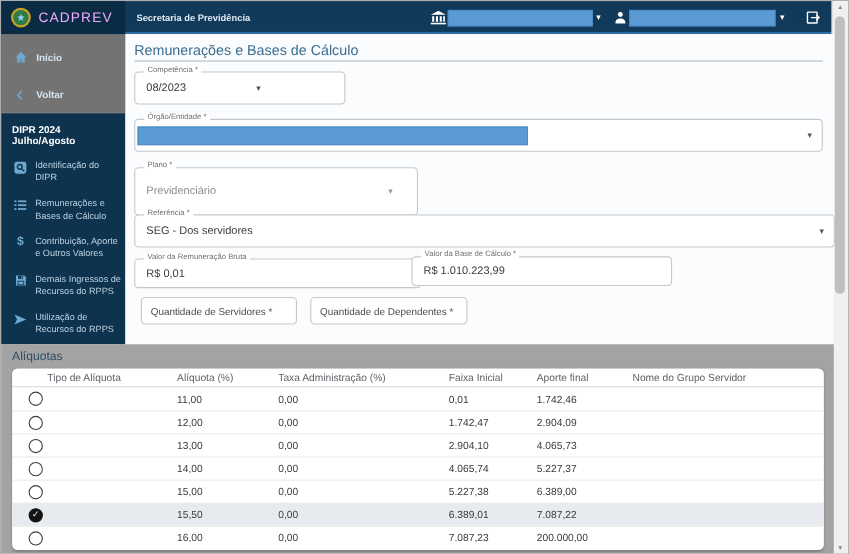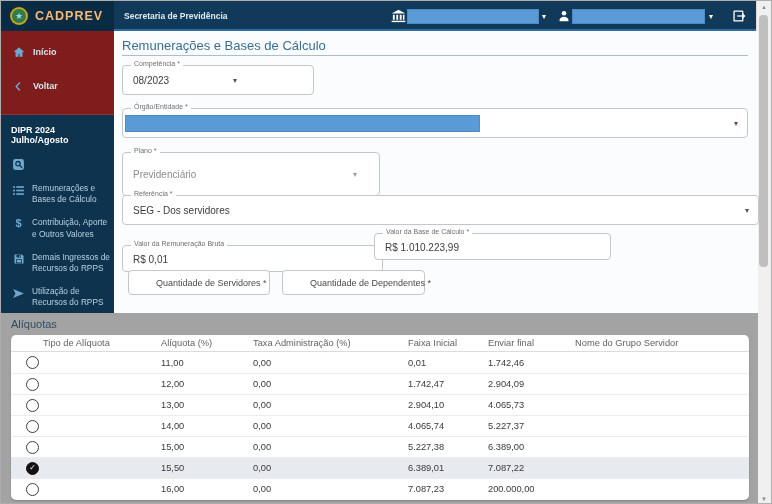--- a/index.html
+++ b/index.html
@@ -11,37 +11,37 @@
   }
 
   
   .header { position:absolute; top:0; left:0; width:757px; height:30px; background:#10395a; }
   .logo-block { position:absolute; left:0; top:0; width:113px; height:30px; background:#0a2b44;
     display:flex; align-items:center; gap:7px; padding-left:9px; }
   .emblem { width:18px; height:18px; border-radius:50%; background:#c9a227; position:relative; flex:0 0 auto; }
   .emblem::before { content:""; position:absolute; inset:2px; border-radius:50%; background:#2e7d46; }
   .emblem-star { position:absolute; inset:0; display:flex; align-items:center; justify-content:center;
     color:#9fd0ff; font-size:9px; line-height:1; }
-  .brand { color:#fdba74; font-weight:bold; font-size:12.5px; letter-spacing:1px; }
+  .brand { color:#f0abfc; font-weight:normal; font-size:12.5px; letter-spacing:1px; }
   .header-subtitle { position:absolute; left:123px; top:50%; transform:translateY(-50%);
     color:#dfeaf3; font-size:8.5px; font-weight:bold; }
   .hdr-icon { position:absolute; top:50%; transform:translateY(-50%); color:#ffffff; display:flex; }
   .redact-bar { position:absolute; top:8px; height:15px; background:#5b9bd5; border:1px solid #4d8cc7; }
   .hdr-caret { position:absolute; top:50%; transform:translateY(-50%); color:#ffffff; font-size:8px; }
   .content-top-line { position:absolute; top:28px; left:113px; width:644px; height:2px; background:#2f6c9f; }
 
   
   .scrollbar { position:absolute; top:0; right:0; width:15px; height:504px;
     background:#f0f0f0; border-left:1px solid #dcdcdc; }
   .scroll-arrow { position:absolute; left:0; width:100%; text-align:center; color:#8a8a8a; font-size:6px; }
   .scroll-thumb { position:absolute; left:2px; top:14px; width:9px; height:252px; background:#bfbfbf; border-radius:4px; }
 
   
   .sidebar { position:absolute; top:30px; left:0; width:113px; height:282px; background:#0e334e; color:#b9d1e2; }
-  .sidebar-top { background:#7f1d1d; padding:8px 0 16px 0; border-bottom:1px solid rgba(255,255,255,0.10); }
+  .sidebar-top { background:#737373; padding:8px 0 4px 0; border-bottom:1px solid rgba(255,255,255,0.10); }
   .side-item { display:flex; align-items:center; gap:8px; padding:6px 6px 6px 11px; cursor:pointer; }
   .side-item .lbl { font-size:9px; font-weight:bold; color:#d5e4ef; }
   .side-section-title { padding:10px 6px 6px 10px; color:#ffffff; font-weight:bold; font-size:9px; }
   .side-link { display:flex; align-items:flex-start; gap:7px; padding:6px 4px 6px 11px; cursor:pointer; }
   .side-link .lbl { font-size:8.3px; line-height:1.35; color:#b9d1e2; }
   .side-ico { width:13px; flex:0 0 13px; color:#6fa8cf; display:flex; justify-content:center; margin-top:1px; }
   .dollar { font-size:11px; font-weight:bold; color:#6fa8cf; line-height:1; }
 
   
   .main { position:absolute; left:113px; top:30px; width:644px; height:282px; background:#fbfcfd; }
@@ -50,21 +50,21 @@
 
   .field { position:absolute; border:1px solid #c3c7cb; border-radius:4px; background:#ffffff; }
   .field .flabel { position:absolute; top:-6px; left:8px; background:#ffffff; padding:0 3px;
     font-size:7px; color:#6e6e6e; white-space:nowrap; }
   .field .fvalue { position:absolute; left:10px; top:50%; transform:translateY(-50%);
     font-size:10px; color:#3c3c3c; white-space:nowrap; }
   .field .fvalue.disabled { color:#8d8d8d; }
   .field .caret { position:absolute; right:9px; top:50%; transform:translateY(-50%); font-size:8px; color:#555; }
   .field .caret.dim { color:#9a9a9a; }
   .field .inner-label { position:absolute; left:8px; top:50%; transform:translateY(-50%);
-    font-size:9px; color:#4a4a4a; white-space:nowrap;margin-left:19px; }
+    font-size:9px; color:#4a4a4a; white-space:nowrap; }
   .field-redact { position:absolute; left:2px; top:6px; width:355px; height:17px; background:#5b9bd5; border:1px solid #4d8cc7; }
 
   
   .aliquotas { position:absolute; top:312px; left:0; width:757px; height:192px; background:#a3a3a3; }
   .aliq-title { position:absolute; left:10px; top:5px; font-size:11px; color:#2f4c63; }
   .table-card { position:absolute; left:10px; top:22px; width:738px; height:165px; background:#ffffff;
     border-radius:5px; box-shadow:0 1px 2px rgba(0,0,0,0.22); overflow:hidden; }
   .trow { display:grid; grid-template-columns:30px 118px 92px 155px 80px 87px 1fr; align-items:center; height:21px; }
   .trow.head { height:17px; border-bottom:1px solid #dcdcdc; }
   .trow:not(.head) + .trow:not(.head) { border-top:1px solid #ececec; }
@@ -152,20 +152,21 @@
     <div class="side-section-title">DIPR 2024 Julho/Agosto</div>
 
     <div class="side-link">
       <span class="side-ico">
         <svg width="13" height="13" viewBox="0 0 24 24">
             <rect x="2" y="2" width="20" height="20" rx="4" fill="currentColor"></rect>
           <circle cx="11" cy="10.5" r="4" fill="none" stroke="#0e334e" stroke-width="2.4"></circle>
             <path d="M14 13.5 l4.5 4.5" stroke="#0e334e" stroke-width="2.4"></path>
           </svg>
       </span>
+      <span class="lbl">Identificação do DIPR</span>
     </div>
 
     <div class="side-link">
       <span class="side-ico">
         <svg width="13" height="13" viewBox="0 0 24 24" fill="currentColor">
           <rect x="2" y="4" width="3.5" height="3"></rect>
             <rect x="8" y="4" width="14" height="3"></rect>
           <rect x="2" y="10.5" width="3.5" height="3"></rect>
             <rect x="8" y="10.5" width="14" height="3"></rect>
           <rect x="2" y="17" width="3.5" height="3"></rect>
@@ -236,21 +237,21 @@
       <span class="fvalue disabled">Previdenciário</span>
       <span class="caret dim" style="right:22px;">▾</span>
     </div>
 
     <div class="field" style="left:8px; top:164px; width:637px; height:30px;">
       <span class="flabel">Referência *</span>
       <span class="fvalue">SEG - Dos servidores</span>
       <span class="caret">▾</span>
     </div>
 
-    <div class="field" style="left:8px; top:214px; width:261px; height:27px;">
+    <div class="field" style="left:8px; top:204px; width:261px; height:27px;">
       <span class="flabel">Valor da Remuneração Bruta</span>
       <span class="fvalue">R$ 0,01</span>
     </div>
 
     <div class="field" style="left:260px; top:202px; width:237px; height:27px;padding-left:40px;">
       <span class="flabel">Valor da Base de Cálculo *</span>
       <span class="fvalue">R$ 1.010.223,99</span>
     </div>
 
     <div class="field small" style="left:14px; top:239px; width:142px; height:25px;">
@@ -264,21 +265,21 @@
 
   <div class="aliquotas">
     <div class="aliq-title">Alíquotas</div>
     <div class="table-card">
       <div class="trow head">
         <div class="th radio-cell"></div>
         <div class="th">Tipo de Alíquota</div>
         <div class="th">Alíquota (%)</div>
         <div class="th">Taxa Administração (%)</div>
         <div class="th">Faixa Inicial</div>
-        <div class="th">Enviar final</div>
+        <div class="th">Aporte final</div>
         <div class="th">Nome do Grupo Servidor</div>
       </div>
       <div id="table-body">
   <div class="trow">
     <div class="td radio-cell">
               <span class="radio"></span>
             </div>
     <div class="td"></div>
     <div class="td">11,00</div>
     <div class="td">0,00</div>

